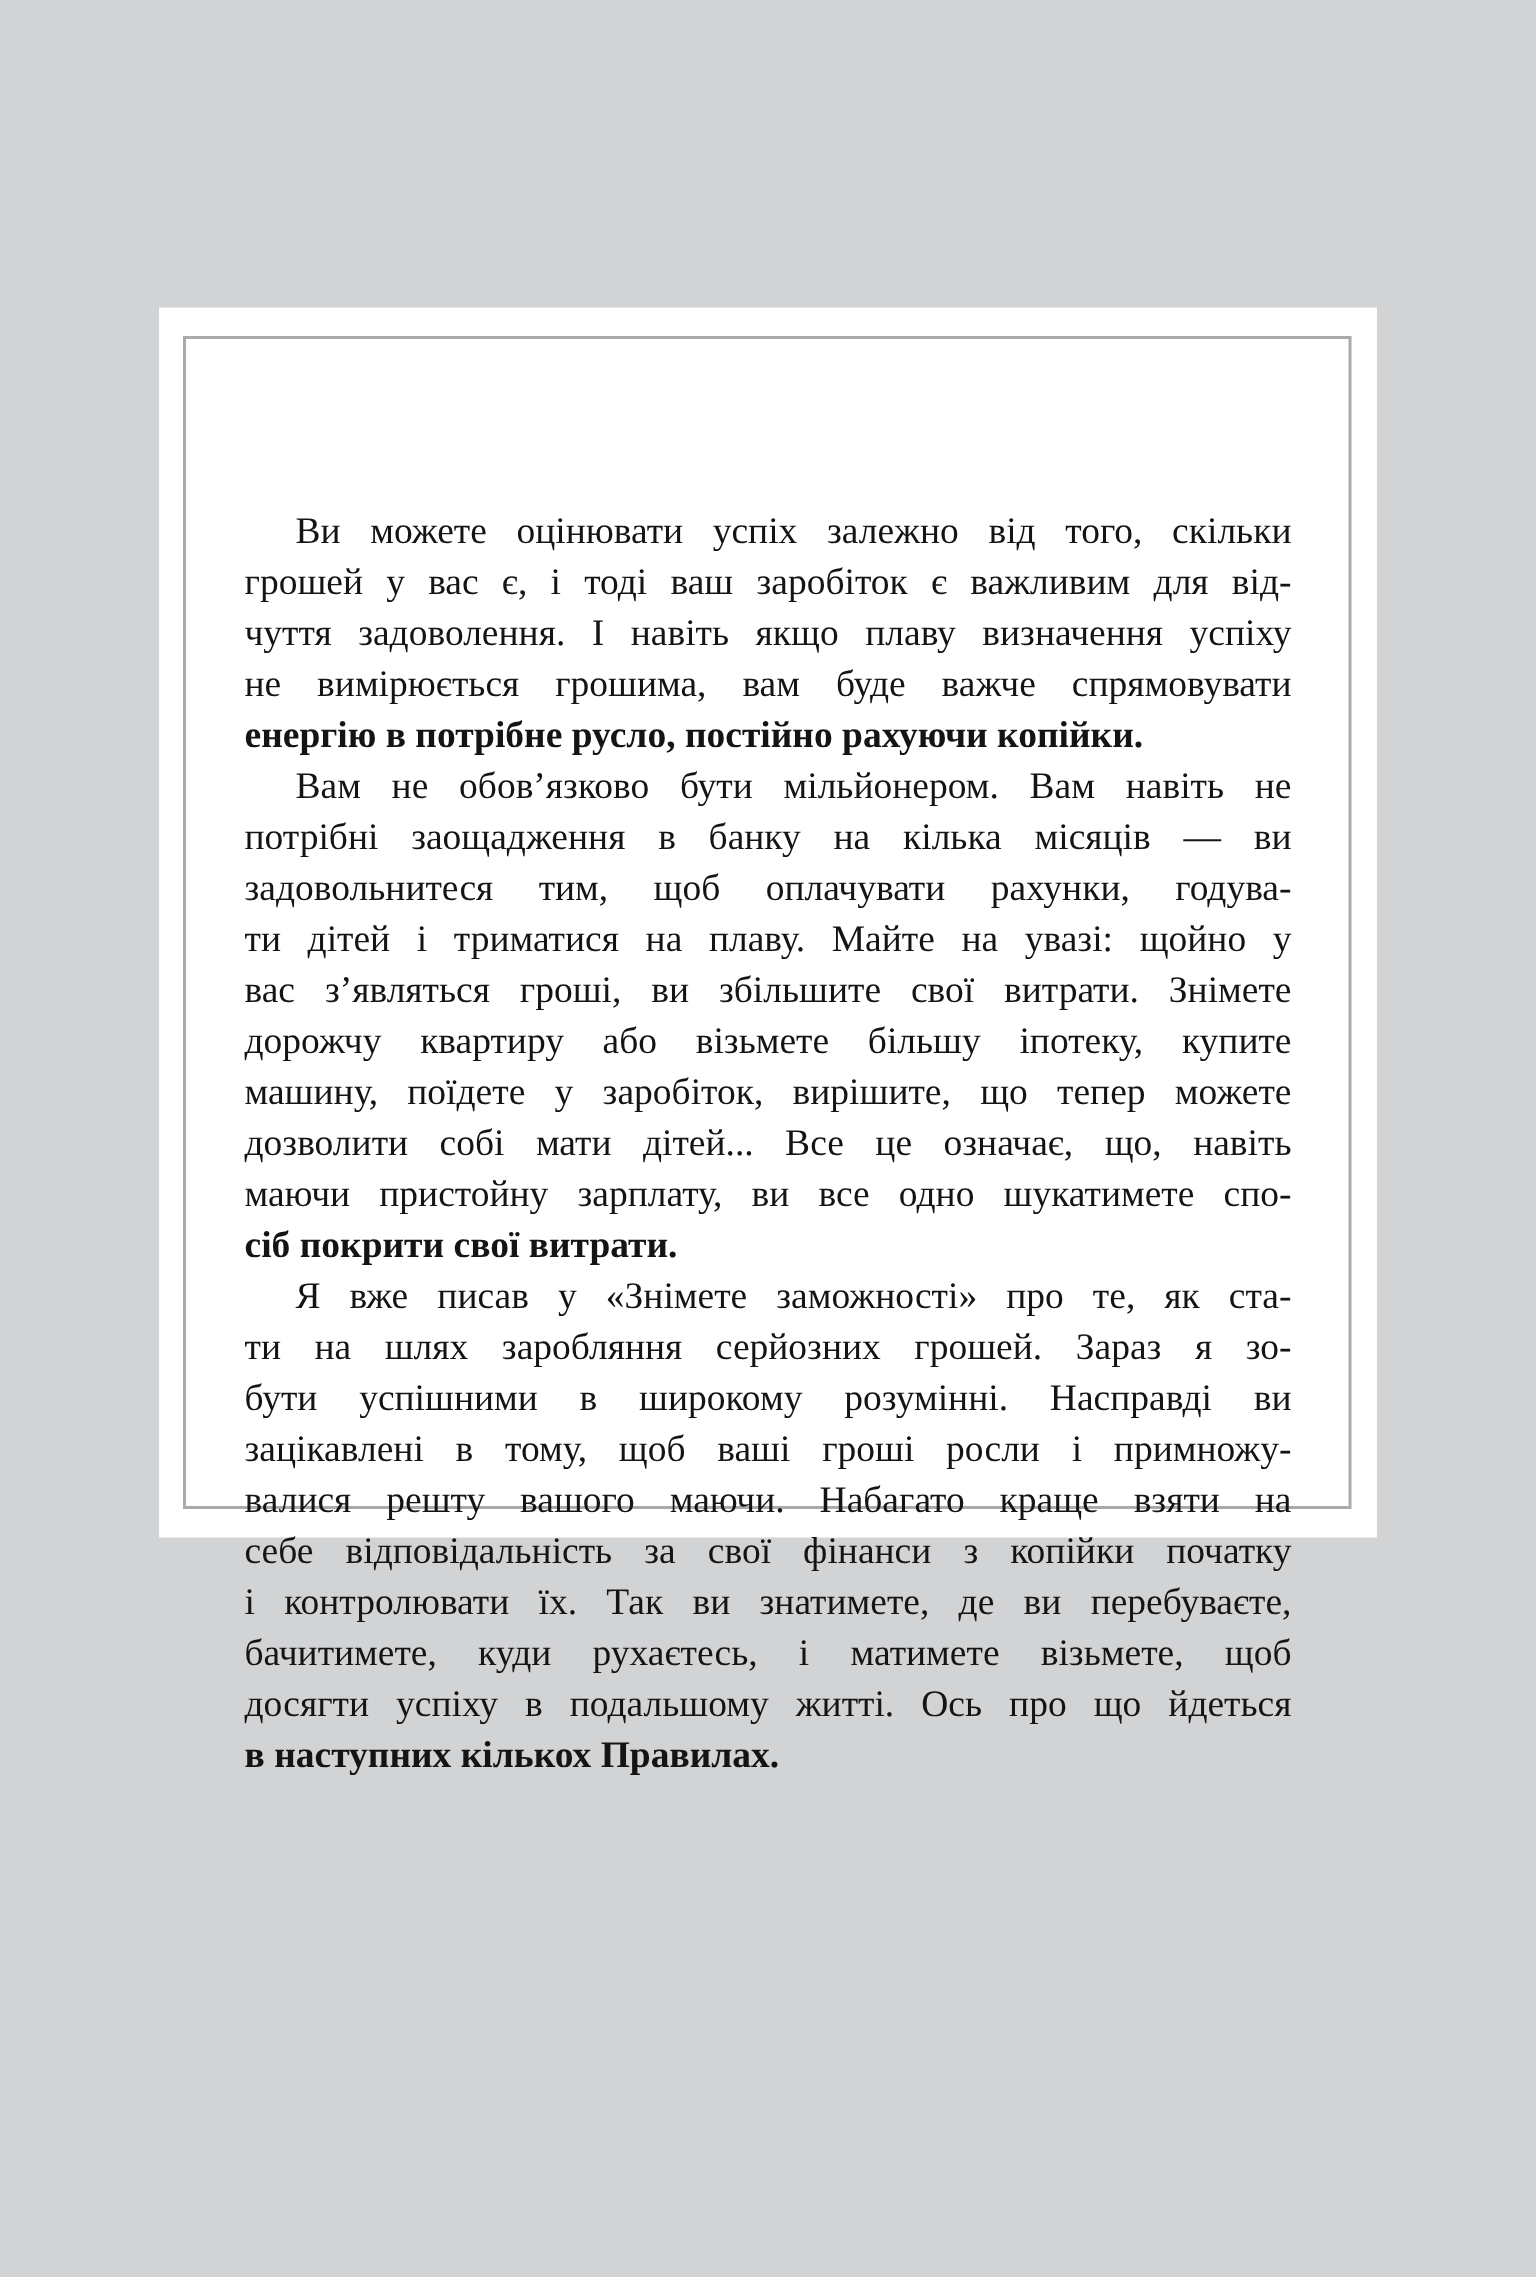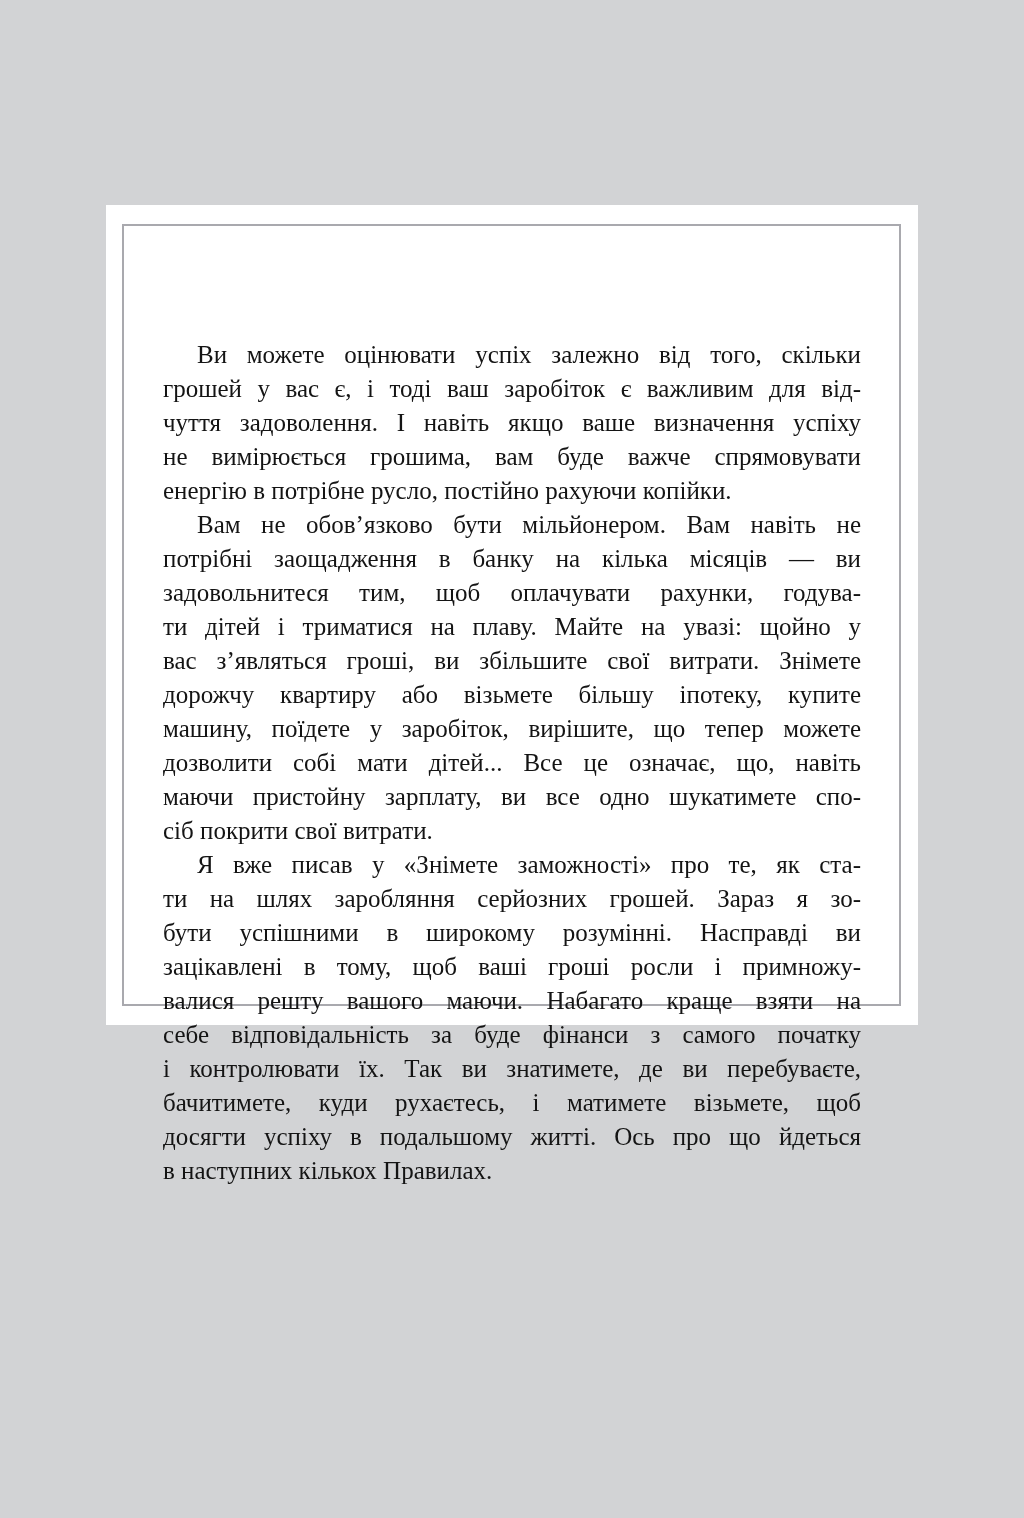--- a/index.html
+++ b/index.html
@@ -45,33 +45,34 @@
   .ln {
     text-align: justify;
     text-align-last: justify;
     white-space: normal;
   }
   .ln.first {
     text-indent: 34px;
   }
   .ln.plast {
     text-align-last: left;
+    font-weight: bold;
   }
 </style>
 </head>
 <body>
 
 <div class="page">
   <div class="frame"></div>
   <div class="text-block">
 
     <div class="para">
       <div class="ln first">Ви можете оцінювати успіх залежно від того, скільки</div>
       <div class="ln">грошей у вас є, і тоді ваш заробіток є важливим для від-</div>
-      <div class="ln">чуття задоволення. І навіть якщо ваше визначення успіху</div>
+      <div class="ln">чуття задоволення. І навіть якщо плаву визначення успіху</div>
       <div class="ln">не вимірюється грошима, вам буде важче спрямовувати</div>
       <div class="ln plast">енергію в потрібне русло, постійно рахуючи копійки.</div>
     </div>
 
     <div class="para">
       <div class="ln first">Вам не обов’язково бути мільйонером. Вам навіть не</div>
       <div class="ln">потрібні заощадження в банку на кілька місяців — ви</div>
       <div class="ln">задовольнитеся тим, щоб оплачувати рахунки, годува-</div>
       <div class="ln">ти дітей і триматися на плаву. Майте на увазі: щойно у</div>
       <div class="ln">вас з’являться гроші, ви збільшите свої витрати. Знімете</div>
@@ -81,21 +82,21 @@
       <div class="ln">маючи пристойну зарплату, ви все одно шукатимете спо-</div>
       <div class="ln plast">сіб покрити свої витрати.</div>
     </div>
 
     <div class="para">
       <div class="ln first">Я вже писав у «Знімете заможності» про те, як ста-</div>
       <div class="ln">ти на шлях заробляння серйозних грошей. Зараз я зо-</div>
       <div class="ln">бути успішними в широкому розумінні. Насправді ви</div>
       <div class="ln">зацікавлені в тому, щоб ваші гроші росли і примножу-</div>
       <div class="ln">валися решту вашого маючи. Набагато краще взяти на</div>
-      <div class="ln">себе відповідальність за буде фінанси з самого початку</div>
+      <div class="ln">себе відповідальність за свої фінанси з копійки початку</div>
       <div class="ln">і контролювати їх. Так ви знатимете, де ви перебуваєте,</div>
       <div class="ln">бачитимете, куди рухаєтесь, і матимете візьмете, щоб</div>
       <div class="ln">досягти успіху в подальшому житті. Ось про що йдеться</div>
       <div class="ln plast">в наступних кількох Правилах.</div>
     </div>
 
   </div>
 </div>
 
 </body></html>

